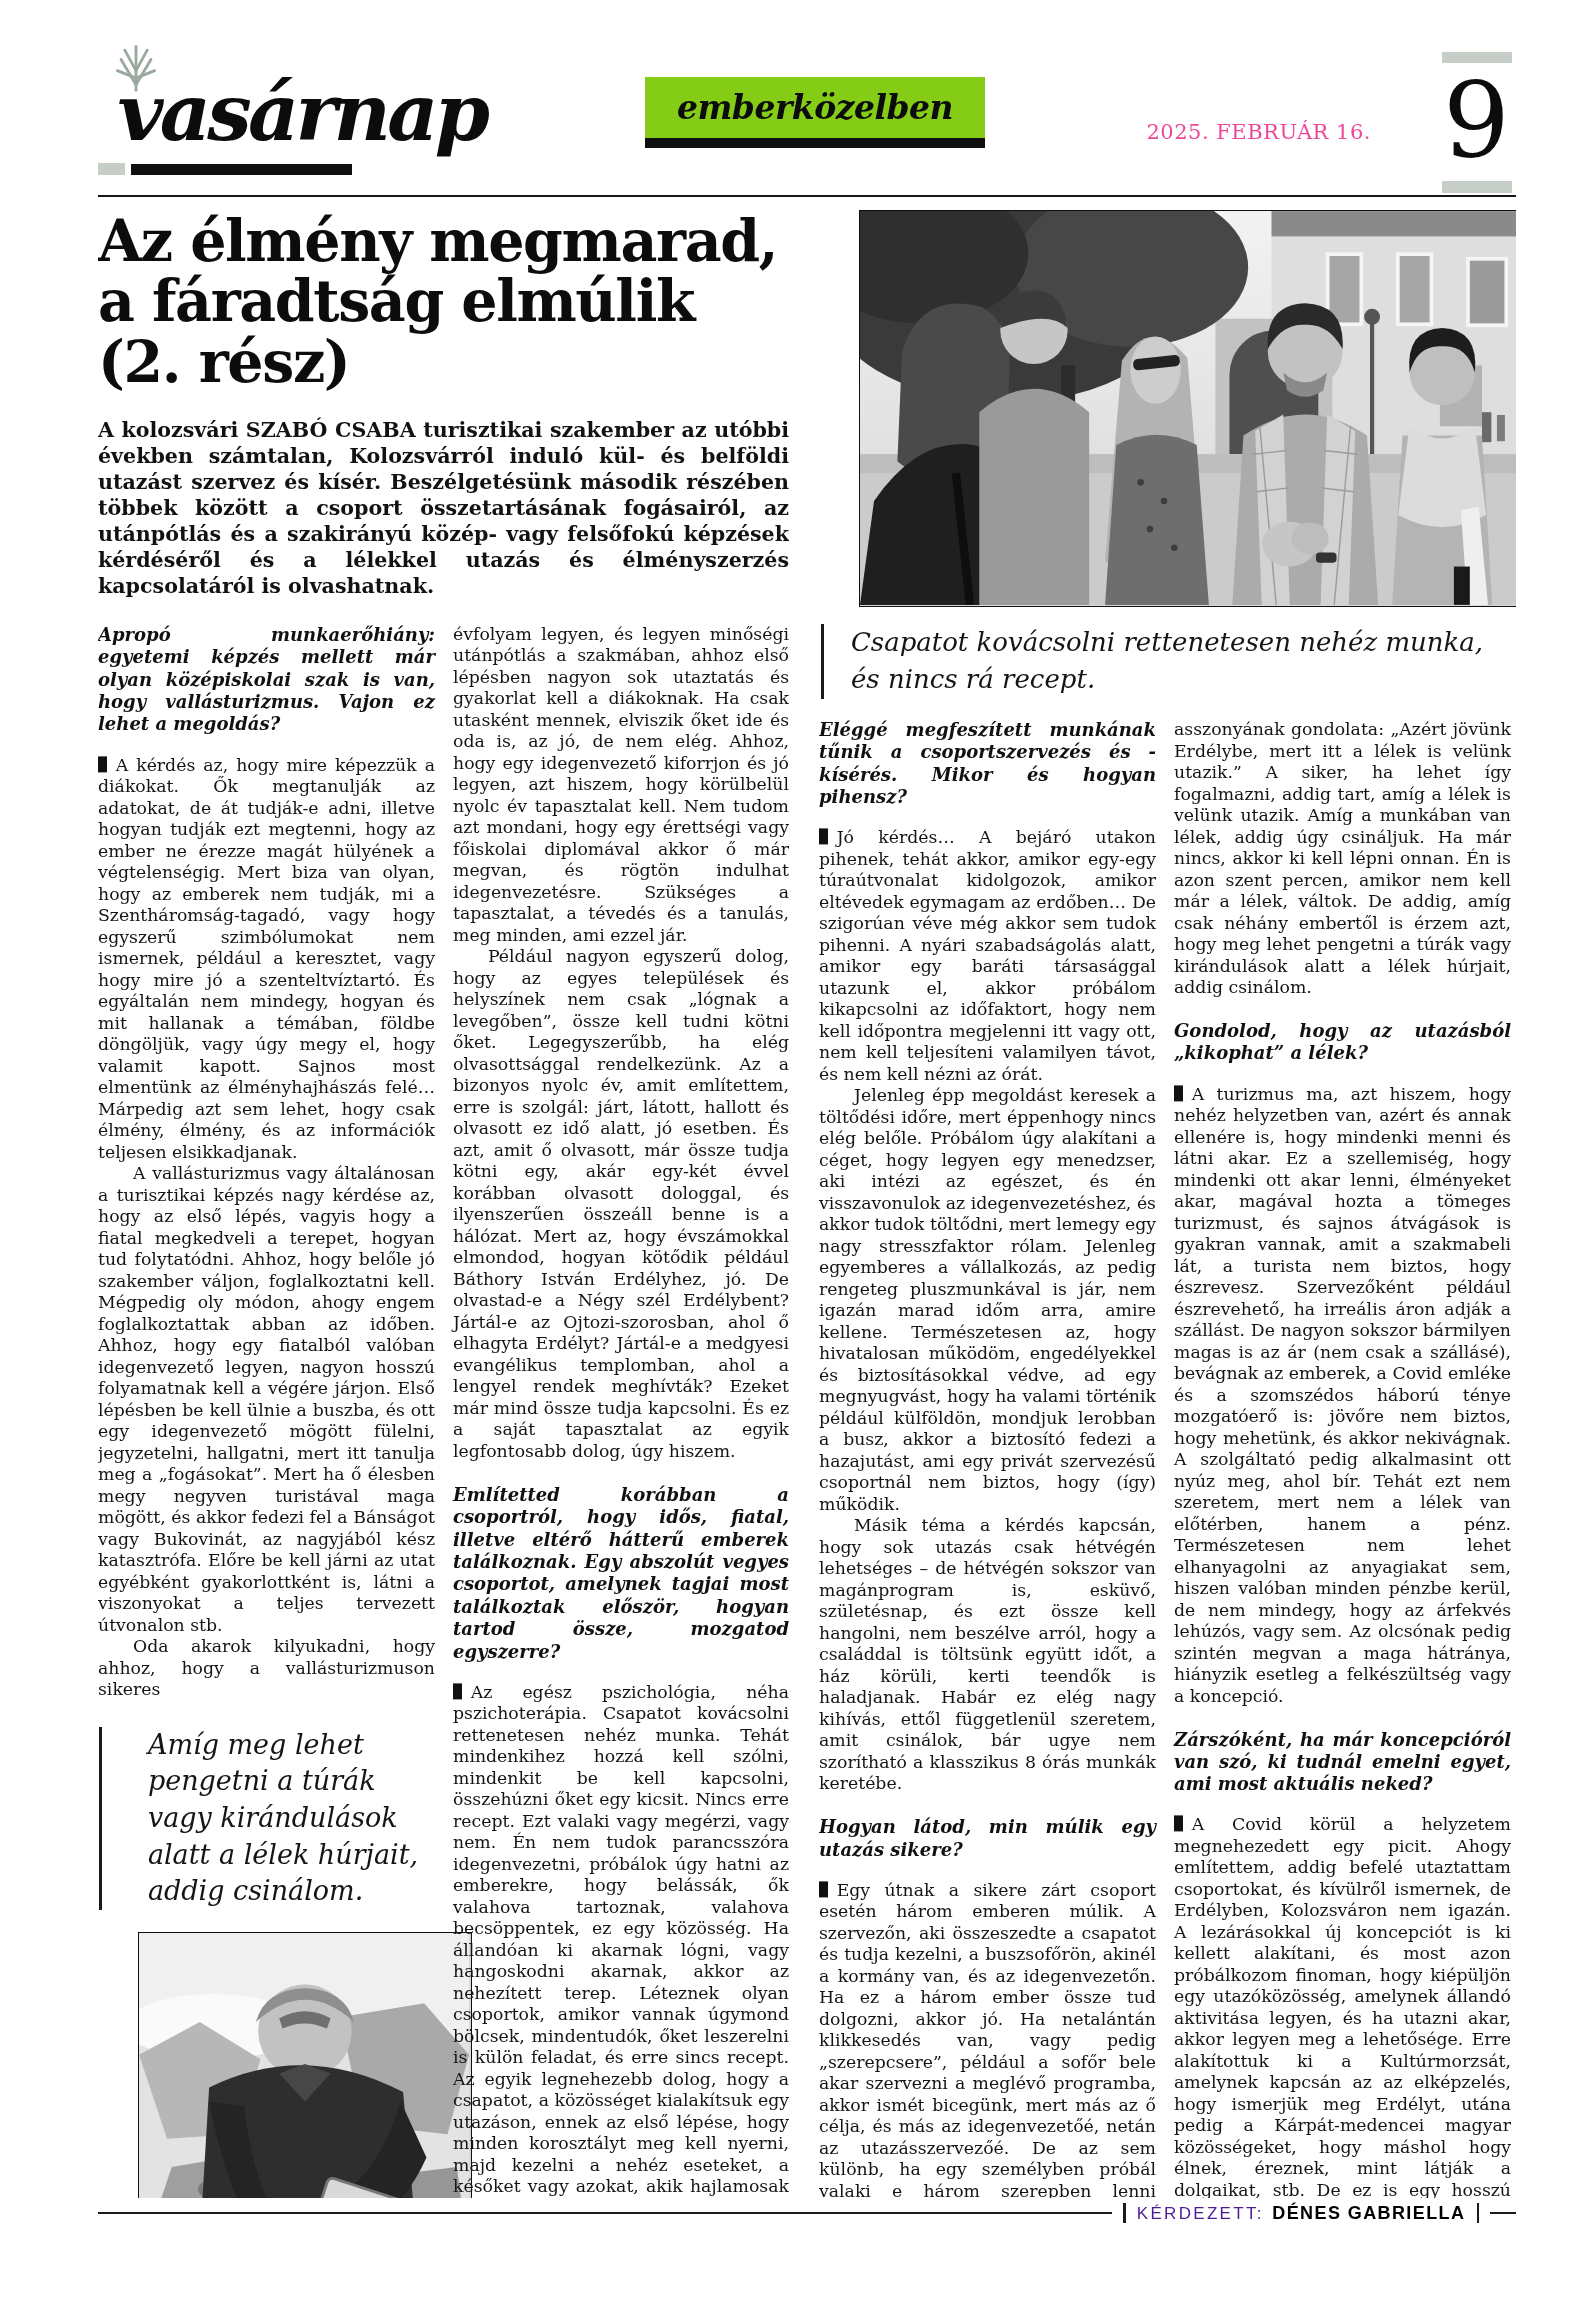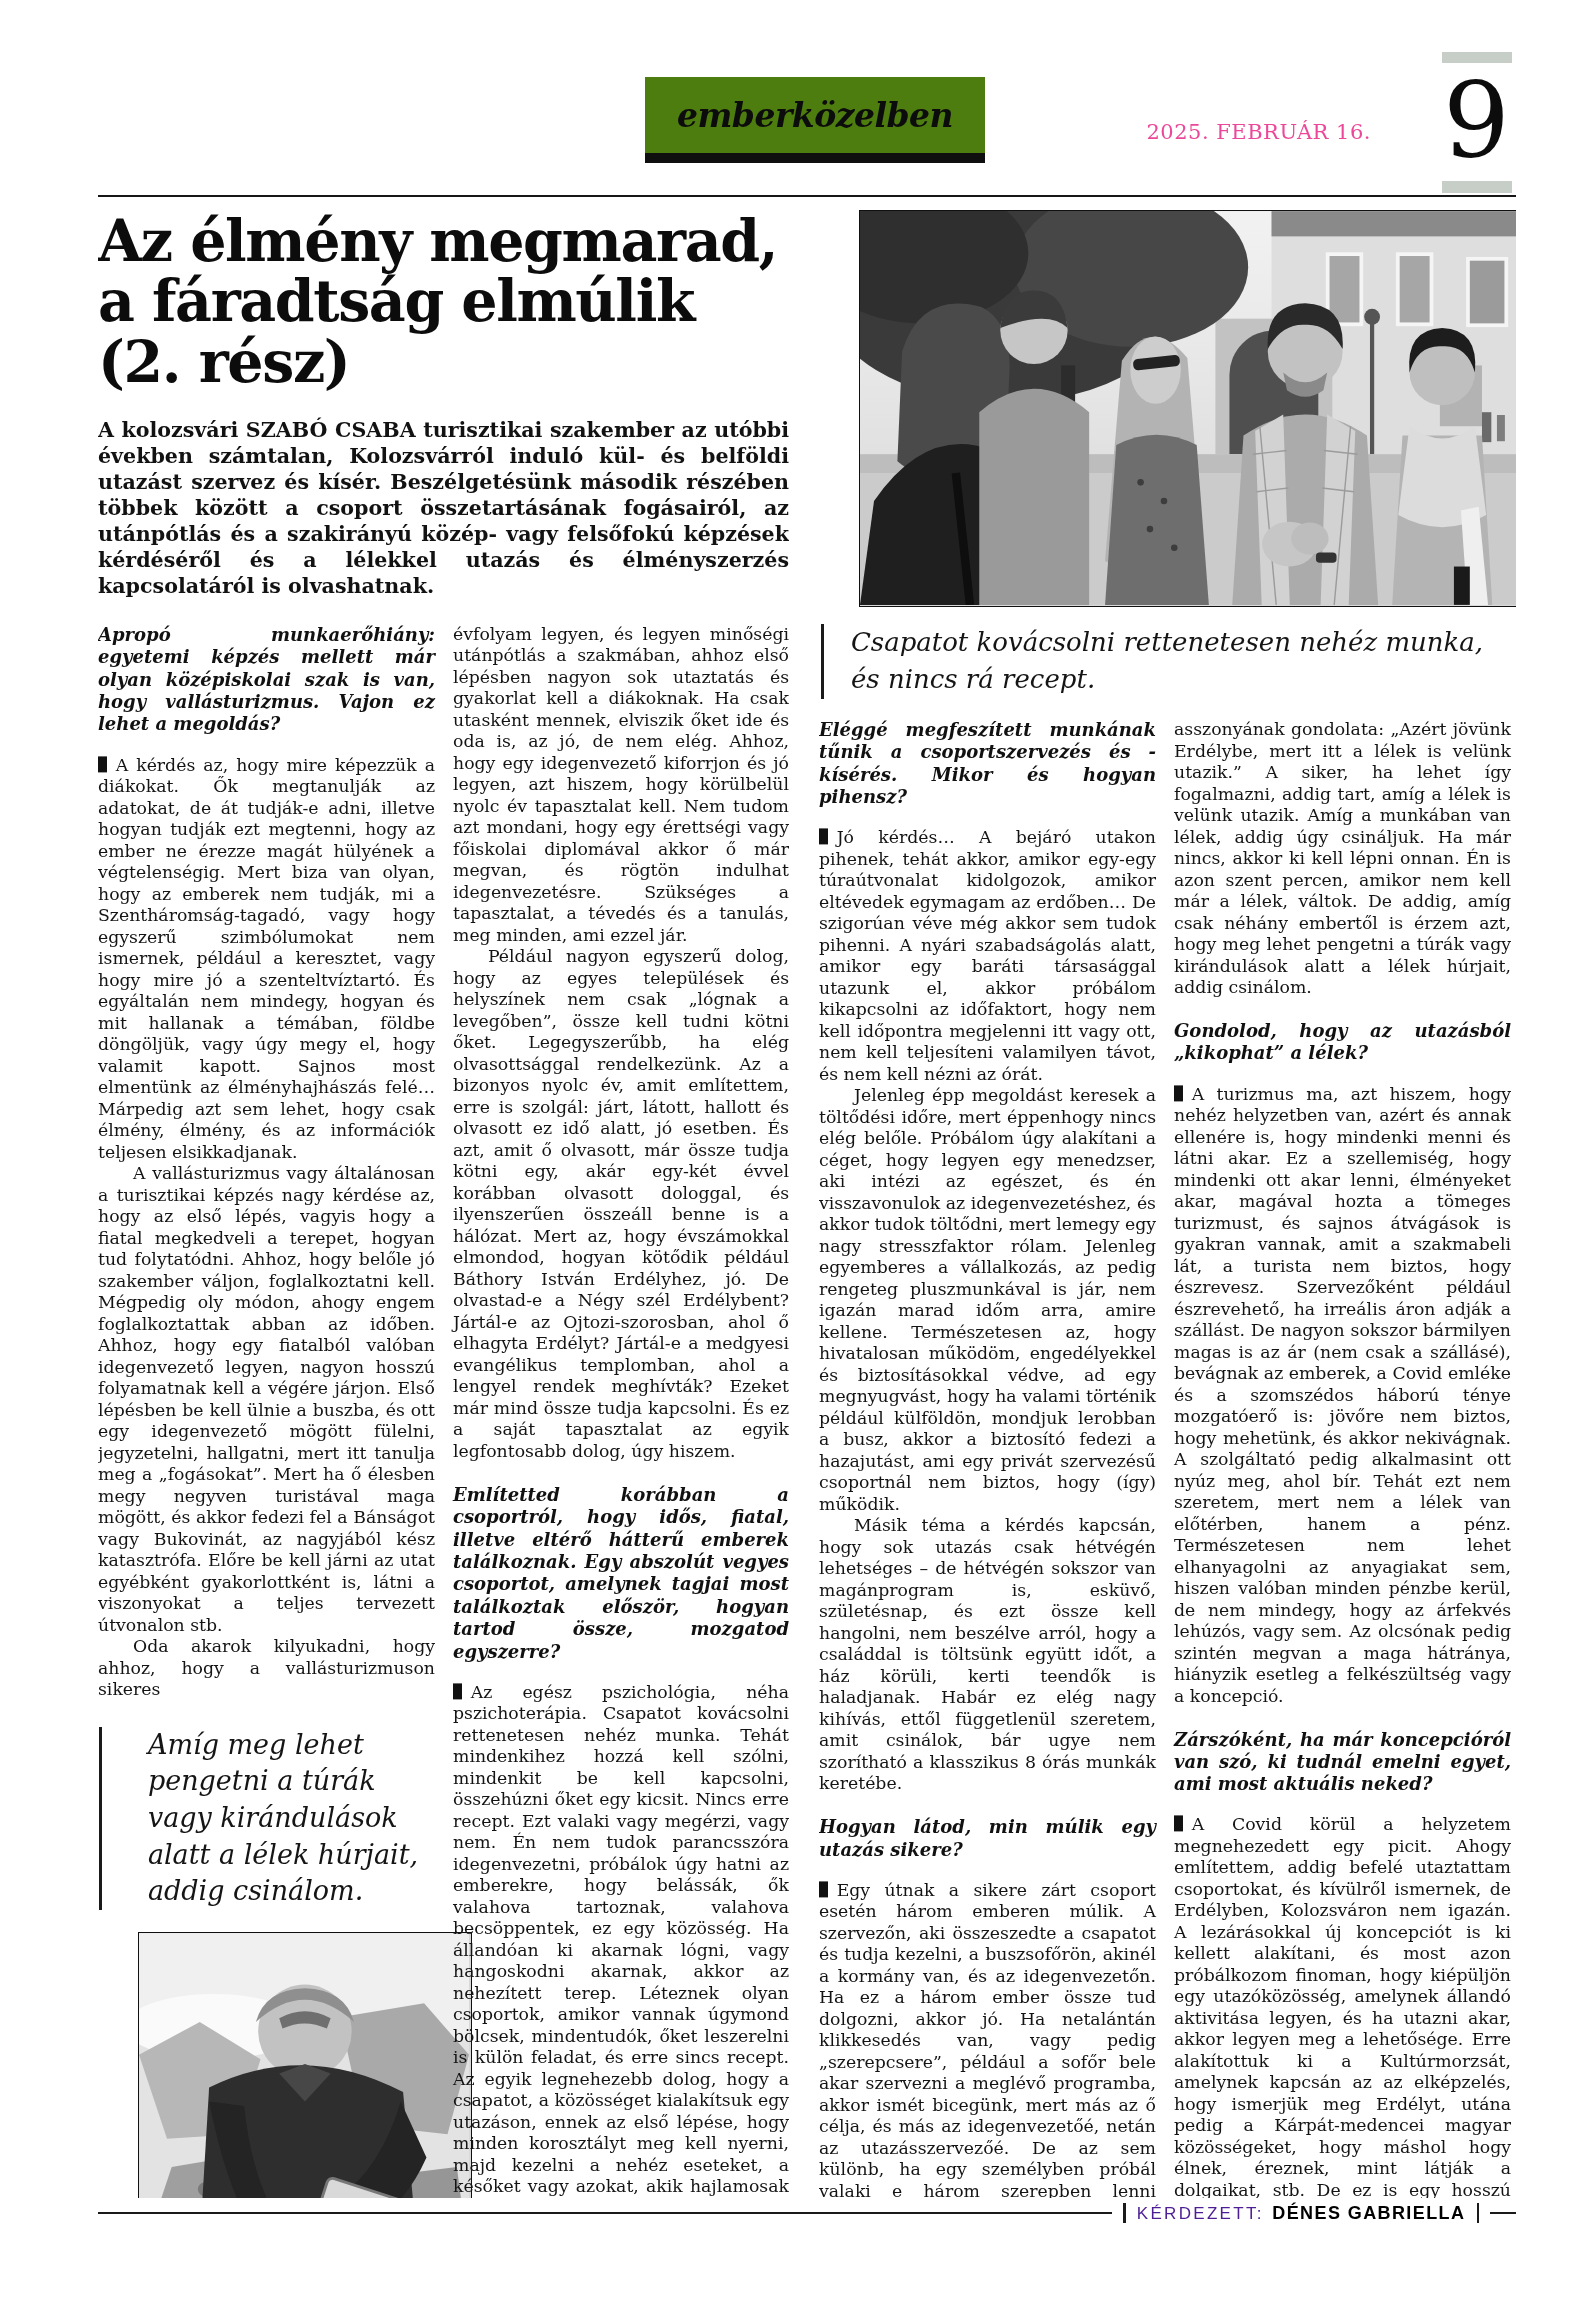--- a/index.html
+++ b/index.html
@@ -14,22 +14,22 @@
   .masthead { position:absolute; left:0; top:0; width:355px; height:130px; }
   .masthead-text{
     position:absolute; left:19.6px; top:8.4px;
     font-style:italic; font-weight:bold; font-size:79px; line-height:1;
     letter-spacing:-3.7px; color:#0c0c0c; white-space:nowrap;
   }
   .masthead-underline{ position:absolute; left:33px; top:99px; width:221px; height:11.2px; background:#0f0f0f; }
   .masthead-square{ position:absolute; left:0; top:98px; width:27px; height:12px; background:#c7cec7; }
   .masthead-ornament{ position:absolute; left:10.3px; top:-27px; }
   .section-box{
-    position:absolute; left:547px; top:12px; width:340px; height:86px;
-    background:#4d7c0f; border-bottom:10.3px solid #0f0f0f;
+    position:absolute; left:547px; top:12px; width:340px; height:71px;
+    background:#84cc16; border-bottom:10.3px solid #0f0f0f;
     display:flex; align-items:center; justify-content:center;
   }
   .section-box span{ font-size:33px; font-weight:bold; font-style:italic; letter-spacing:-0.5px; color:#0c0c0c; }
   .issue-date{
     position:absolute; right:145px; top:55px; font-size:21px; font-weight:500;
     letter-spacing:0.5px; color:#ec4899; white-space:nowrap;
   }
   .pageno-wrap{ position:absolute; right:0; top:-13px; width:79px; text-align:center; }
   .tick{ display:block; width:70px; height:11.2px; background:#c7cec7; margin:0 auto; }
   .pageno{ display:block; font-size:105px; line-height:1.02; font-weight:400; color:#0c0c0c; }
@@ -86,20 +86,36 @@
   .credit .lbl{ font-size:17px; letter-spacing:2.3px; color:#4c1d95; }
   .credit .name{ font-size:18px; font-weight:bold; letter-spacing:1.4px; color:#000; margin-left:6.5px; }
   .rule-short{ width:26px; height:2.3px; background:#1a1a1a; }
 </style>
 </head>
 <body>
 
 <div class="page">
 
   <header class="hdr">
+    <div class="masthead">
+      <svg class="masthead-ornament" width="56" height="56" viewBox="0 0 120 120">
+        <g stroke="#9aa89d" stroke-width="6" stroke-linecap="round" fill="none">
+          <line x1="60" y1="112" x2="60" y2="18"></line>
+          <line x1="60" y1="100" x2="28" y2="46"></line>
+          <line x1="60" y1="100" x2="92" y2="46"></line>
+          <line x1="60" y1="86" x2="20" y2="70"></line>
+          <line x1="60" y1="86" x2="100" y2="70"></line>
+          <line x1="60" y1="70" x2="36" y2="26"></line>
+          <line x1="60" y1="70" x2="84" y2="26"></line>
+        </g>
+      </svg>
+      <span class="masthead-text">vasárnap</span>
+      <span class="masthead-underline"></span>
+      <span class="masthead-square"></span>
+    </div>
 
     <div class="section-box">
       <span>emberközelben</span>
     </div>
 
     <div class="issue-date">2025. FEBRUÁR 16.</div>
 
     <div class="pageno-wrap">
       <span class="tick top"></span>
       <span class="pageno">9</span>

